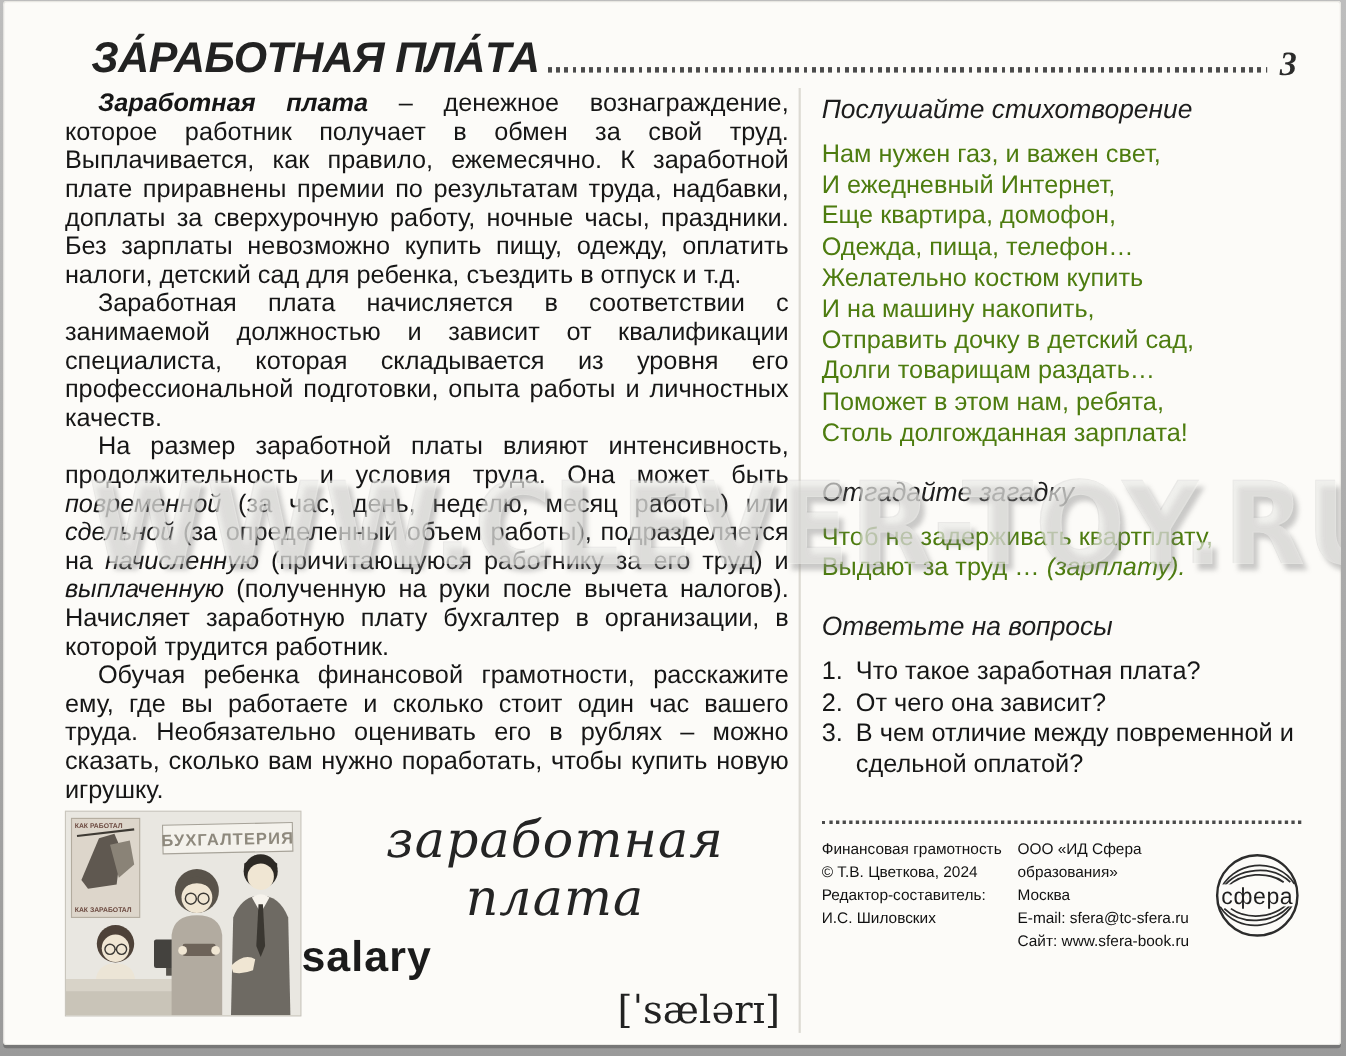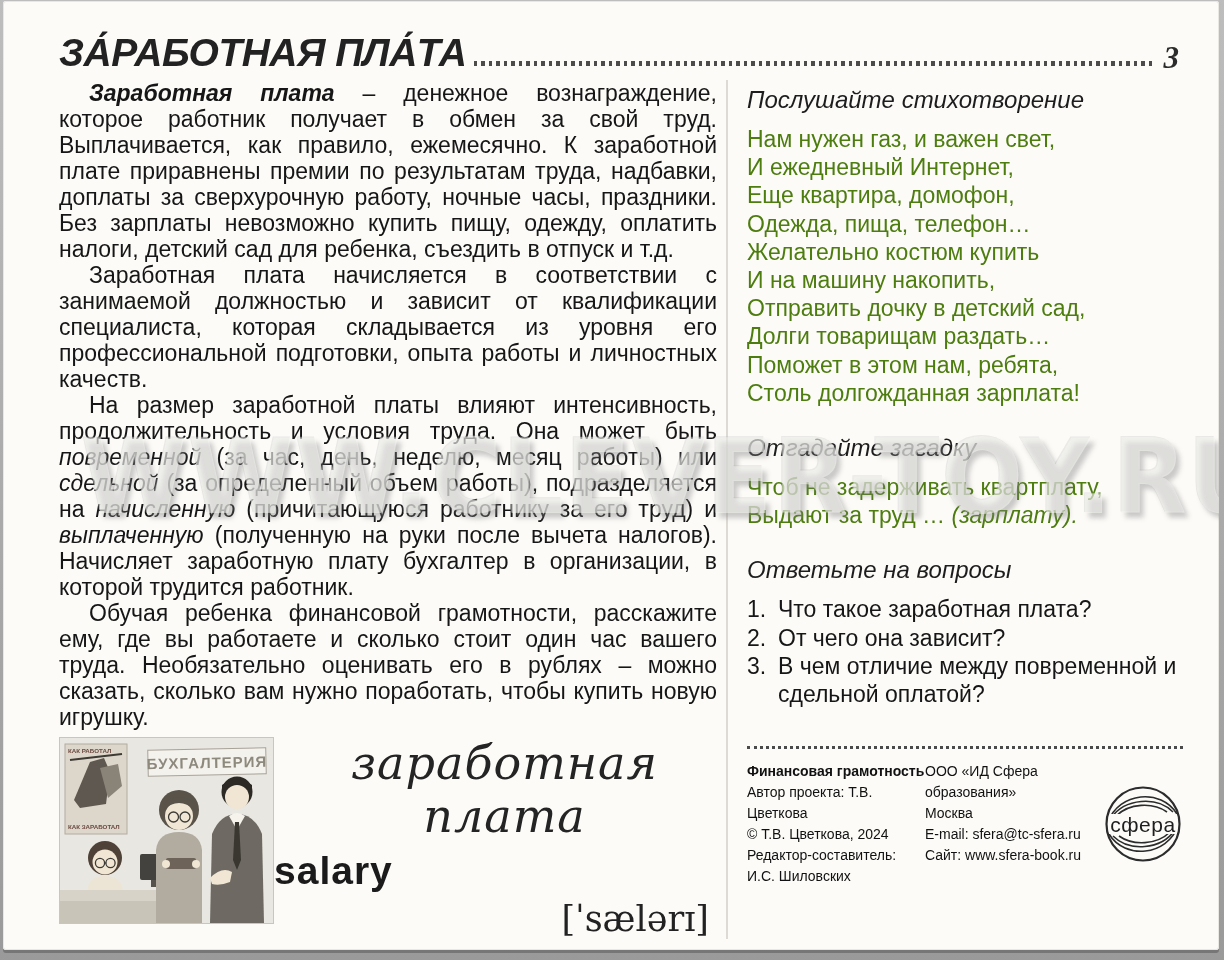--- a/index.html
+++ b/index.html
@@ -9,21 +9,21 @@
     font-family:"Liberation Sans",sans-serif;color:#1c1c1c;
     overflow:hidden;
   }
   .page{
     position:absolute;left:3px;top:1px;width:1216px;height:949px;
     background:#fcfbf8;border-radius:3px;
     box-shadow:0 3px 0 rgba(90,90,90,.55), inset 0 0 0 1px #e8e7e2;
     overflow:hidden;
   }
   
-  .header{display:flex;align-items:flex-end;padding:32px 40px 0 56px;}
+  .header{display:flex;align-items:flex-end;padding:32px 40px 0 80px;}
   .title{
     font-size:39px;font-weight:bold;font-style:italic;line-height:1;
     white-space:nowrap;color:#222;letter-spacing:-.5px;
   }
   .leader{flex:1;height:5px;margin:0 12px 6px 8px;
     background:repeating-linear-gradient(90deg,#4c4c4c 0 3.5px,transparent 3.5px 7.5px);}
   .pageno{font-family:"Liberation Serif",serif;font-size:31px;font-weight:bold;
     font-style:italic;line-height:1;margin-bottom:-1px;color:#2b2b2b;}
   
   .columns{display:flex;padding:8px 36px 0 56px;align-items:stretch;}
@@ -47,21 +47,21 @@
   .sec-poem{margin-top:6px;}
   .sec-riddle{margin-top:27px;}
   .sec-questions{margin-top:27px;}
   .r-line{font-size:23px;line-height:28.2px;color:#4d7c0f;}
   .q-item{display:grid;grid-template-columns:31px 1fr;font-size:23px;line-height:28.2px;color:#161616;}
   
   .pub-sep{margin-top:38px;border-top:3px dotted #4a4a4a;height:0;}
   .publisher{display:flex;margin-top:12px;font-size:14px;line-height:21px;color:#111;}
   .pub-left{width:178px;flex:none;}
   .pub-right{flex:1;min-width:0;}
-  .pub-title{font-weight:bold;}
+  .pub-title{font-weight:normal;}
   .logo-wrap{flex:none;width:92px;display:flex;align-items:center;justify-content:flex-end;}
   
   .watermark{
     position:absolute;left:78px;top:420px;z-index:5;pointer-events:none;
     font-family:"DejaVu Sans",sans-serif;font-weight:bold;font-size:96px;
     letter-spacing:1px;white-space:nowrap;transform:scaleY(1.08);
     color:rgba(245,245,243,.55);
     text-shadow:4px 5px 5px rgba(130,130,130,.42),-1px -1px 0 rgba(180,180,180,.25);
   }
 </style>
@@ -220,21 +220,20 @@
           </div>
       </div>
 
       <div class="pub-sep"></div>
 
       <div class="publisher">
         <div class="pub-left">
           <div class="pub-title">Финансовая грамотность</div>
           <div>
 
-              <div>Автор проекта: Т.В. Цветкова</div>
 
               <div>© Т.В. Цветкова, 2024</div>
 
               <div>Редактор-составитель:</div>
 
               <div>И.С. Шиловских</div>
             </div>
         </div>
         <div class="pub-right">
 

